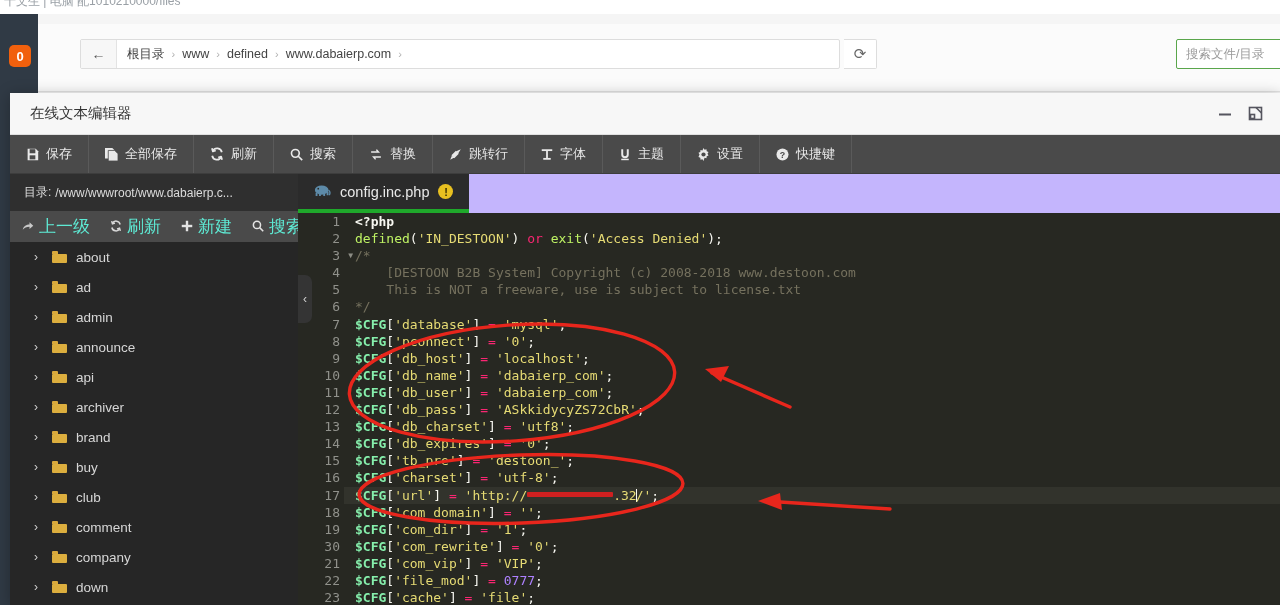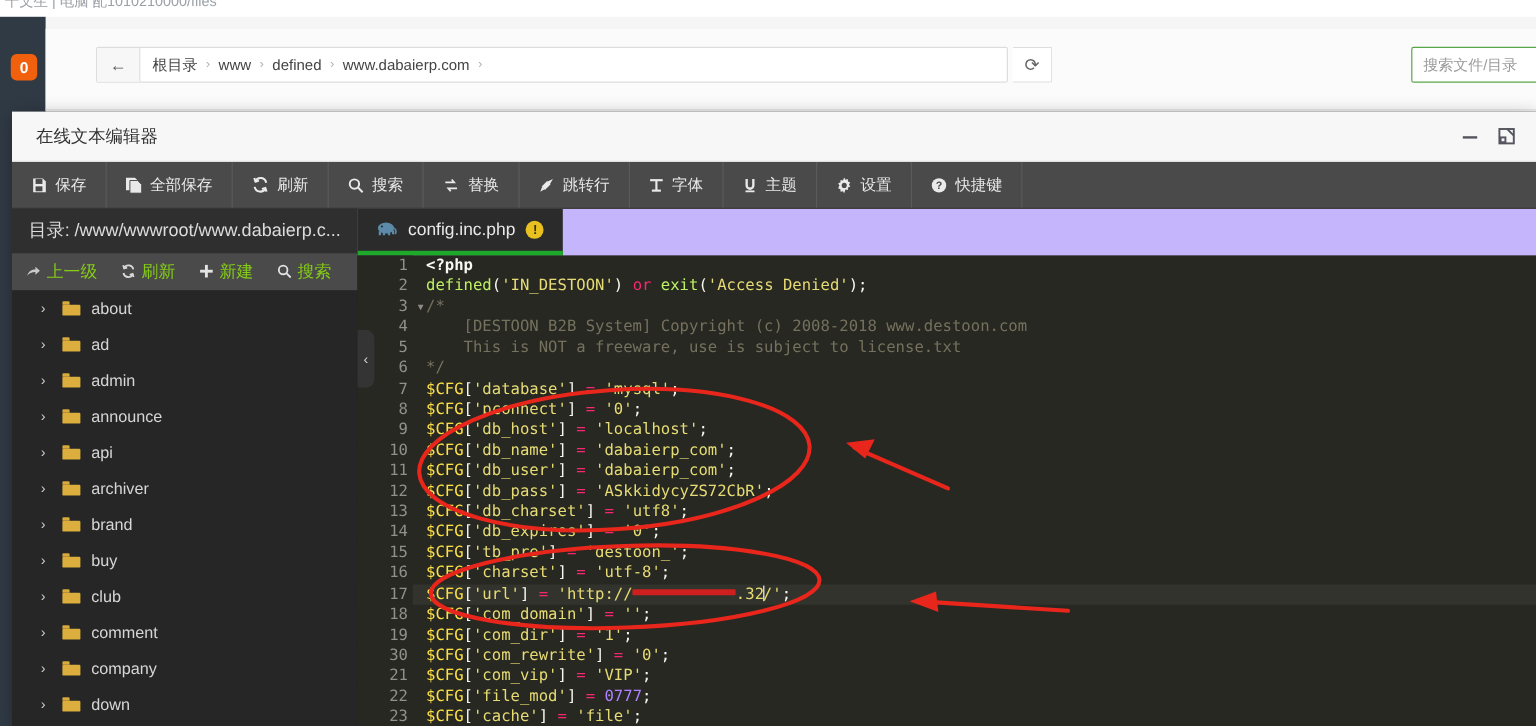--- a/index.html
+++ b/index.html
@@ -110,30 +110,30 @@
   .tb-item .ti { font-size: 13px; display: inline-flex; align-items: center; }
 
   #modal-body { display: flex; height: 431px; }
 
   
   #side {
     width: 288px; background: #262626; position: relative; flex: none;
   }
   #side-path {
     height: 37px; background: #2f2f2f; color: #dcdcdc;
-    font-size: 15px; display: flex; align-items: center;
+    font-size: 12px; display: flex; align-items: center;
     padding: 0 10px 0 14px; white-space: nowrap; overflow: hidden;
   }
   #side-path b { font-weight: normal; margin-right: 4px; }
   #side-actions {
     height: 31px; background: #4a4a4a; display: flex; align-items: center;
     padding-left: 12px; gap: 20px;
   }
   .sa-item {
-    color: #84cc16; font-size: 14px; display: flex; align-items: center;
+    color: #5eead4; font-size: 17px; display: flex; align-items: center;
     gap: 5px; cursor: pointer; white-space: nowrap;
   }
   #tree {
     position: absolute; top: 68px; left: 0; right: 0; bottom: 0;
     background: #262626; overflow: hidden;
   }
   .tree-row {
     height: 30px; display: flex; align-items: center; gap: 9px;
     padding-left: 24px; color: #d6d6d6; font-size: 13.5px; cursor: pointer;
   }
@@ -183,21 +183,21 @@
     color: #90918b; background: #272822; position: relative;
   }
   .gut .fold {
     position: absolute; right: -9px; top: 0px; color: #8d8d85; font-size: 8px;
   }
   .src { padding-left: 11px; }
   .k-tag   { color: #f8f8f2; font-weight: bold; }
   .k-fn    { color: #bef264; }
   .k-op    { color: #f92672; }
   .k-str   { color: #e6db74; }
-  .k-var   { color: #fde047; font-weight: normal; }
+  .k-var   { color: #86efac; font-weight: bold; }
   .k-pun   { color: #f8f8f2; }
   .k-com   { color: #75715e; }
   .k-num   { color: #ae81ff; }
   .cursor {
     display: inline-block; width: 1px; height: 13px; background: #f8f8f2;
     vertical-align: -2px; margin: 0 -1px;
   }
   .redact {
     display:inline-block; height:5px; width:86px; background:#cf2020;
     vertical-align: 3px; border-radius: 1px;

